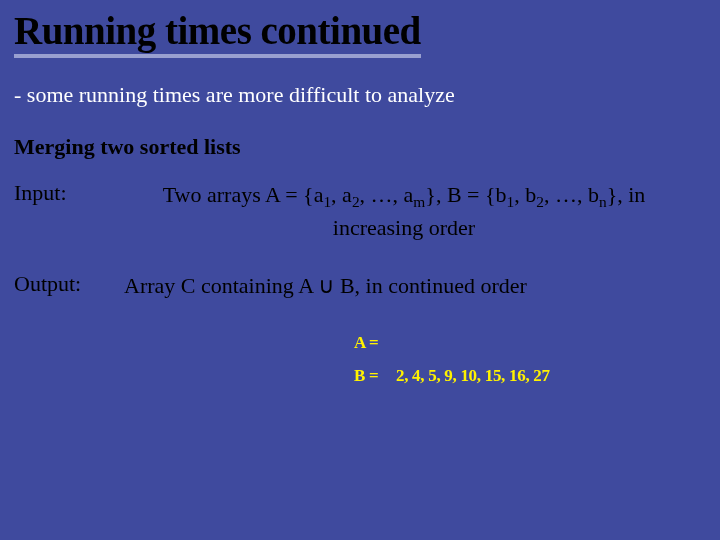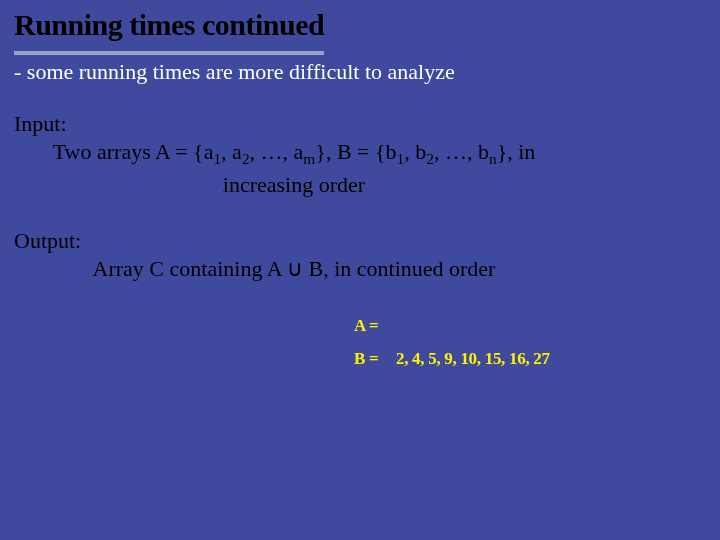--- a/index.html
+++ b/index.html
@@ -8,44 +8,43 @@
       height: 540px;
       background: #3f4a9e;
       font-family: "Comic Sans MS", "Comic Sans", cursive;
       color: #000;
       overflow: hidden;
     }
     .slide {
       padding: 8px 14px;
     }
     .title {
-      font-size: 30px;
+      font-size: 39px;
       font-weight: bold;
       color: #000;
       border-bottom: 4px solid #99a0d0;
       display: inline-block;
-      padding-bottom: 9px;
-      margin-bottom: 4px;
+      padding-bottom: 1px;
+      margin-bottom: 24px;
       letter-spacing: -0.5px;
     }
     .intro {
       font-size: 22px;
       color: #ffffff;
       margin-bottom: 26px;
     }
     .subtitle {
       font-size: 22px;
       font-weight: bold;
       color: #000;
       margin-bottom: 20px;
     }
     .row {
       display: flex;
       margin-bottom: 28px;
-      flex-direction: column;
     }
     .label {
       font-size: 22px;
       color: #000;
       width: 110px;
       flex-shrink: 0;
     }
     .value {
       font-size: 22px;
       color: #000;
@@ -69,20 +68,21 @@
     .handwrite .hw-label { width: 30px; }
   </style>
 </head>
 <body>
 
 <div class="slide">
   <div class="title">Running times continued</div>
 
   <div class="intro">- some running times are more difficult to analyze</div>
 
+  <div class="subtitle">Merging two sorted lists</div>
 
   <div class="row">
     <div class="label">Input:</div>
     <div class="value">
       <span>Two arrays A = {a</span><span class="sub">1</span><span>, a</span><span class="sub">2</span><span>, …, a</span><span class="sub">m</span><span>}, B = {b</span><span class="sub">1</span><span>, b</span><span class="sub">2</span><span>, …, b</span><span class="sub">n</span><span>}, in increasing order</span>
     </div>
   </div>
 
   <div class="row">
     <div class="label">Output:</div>

